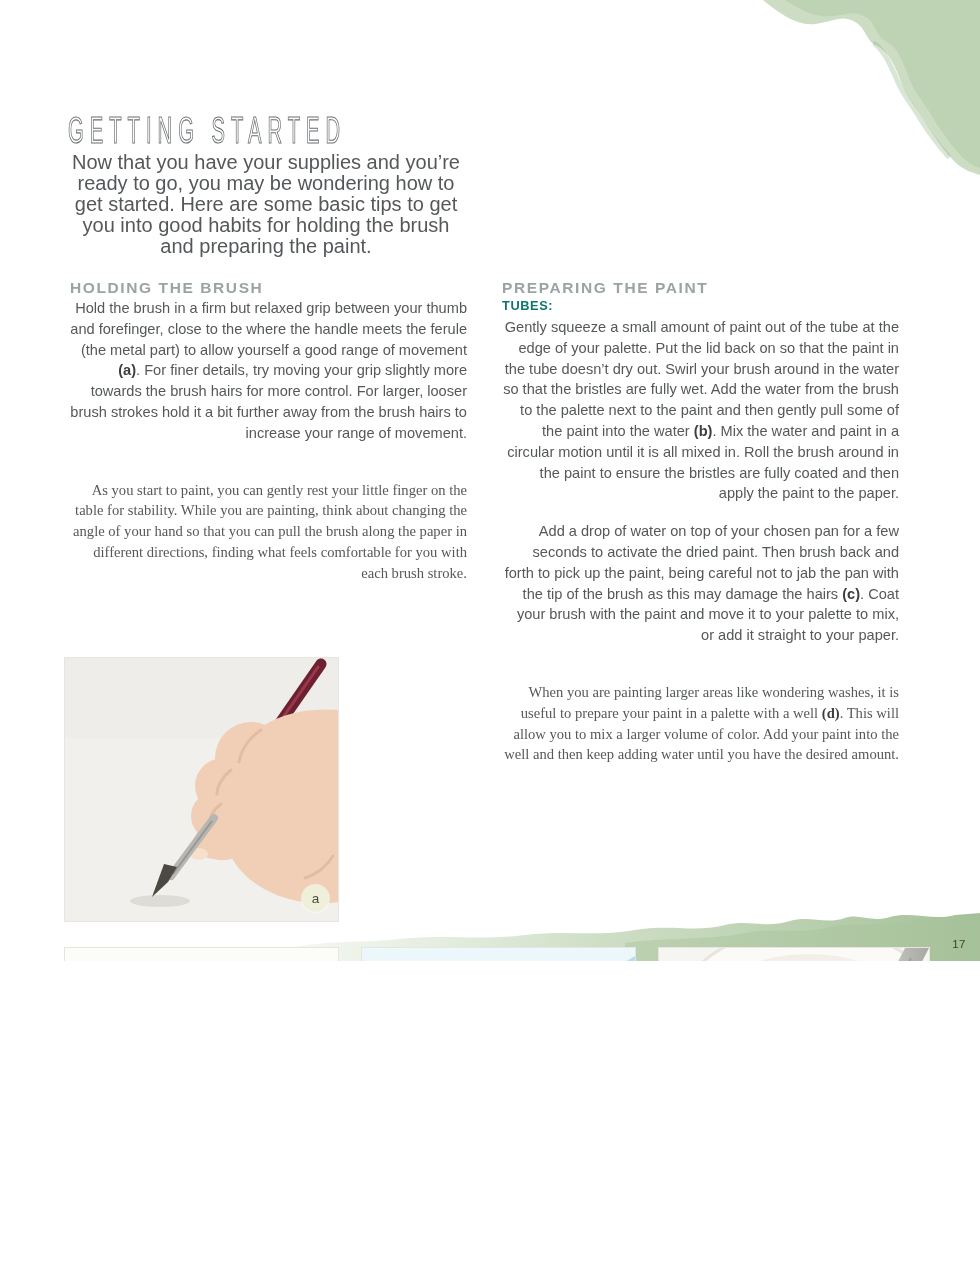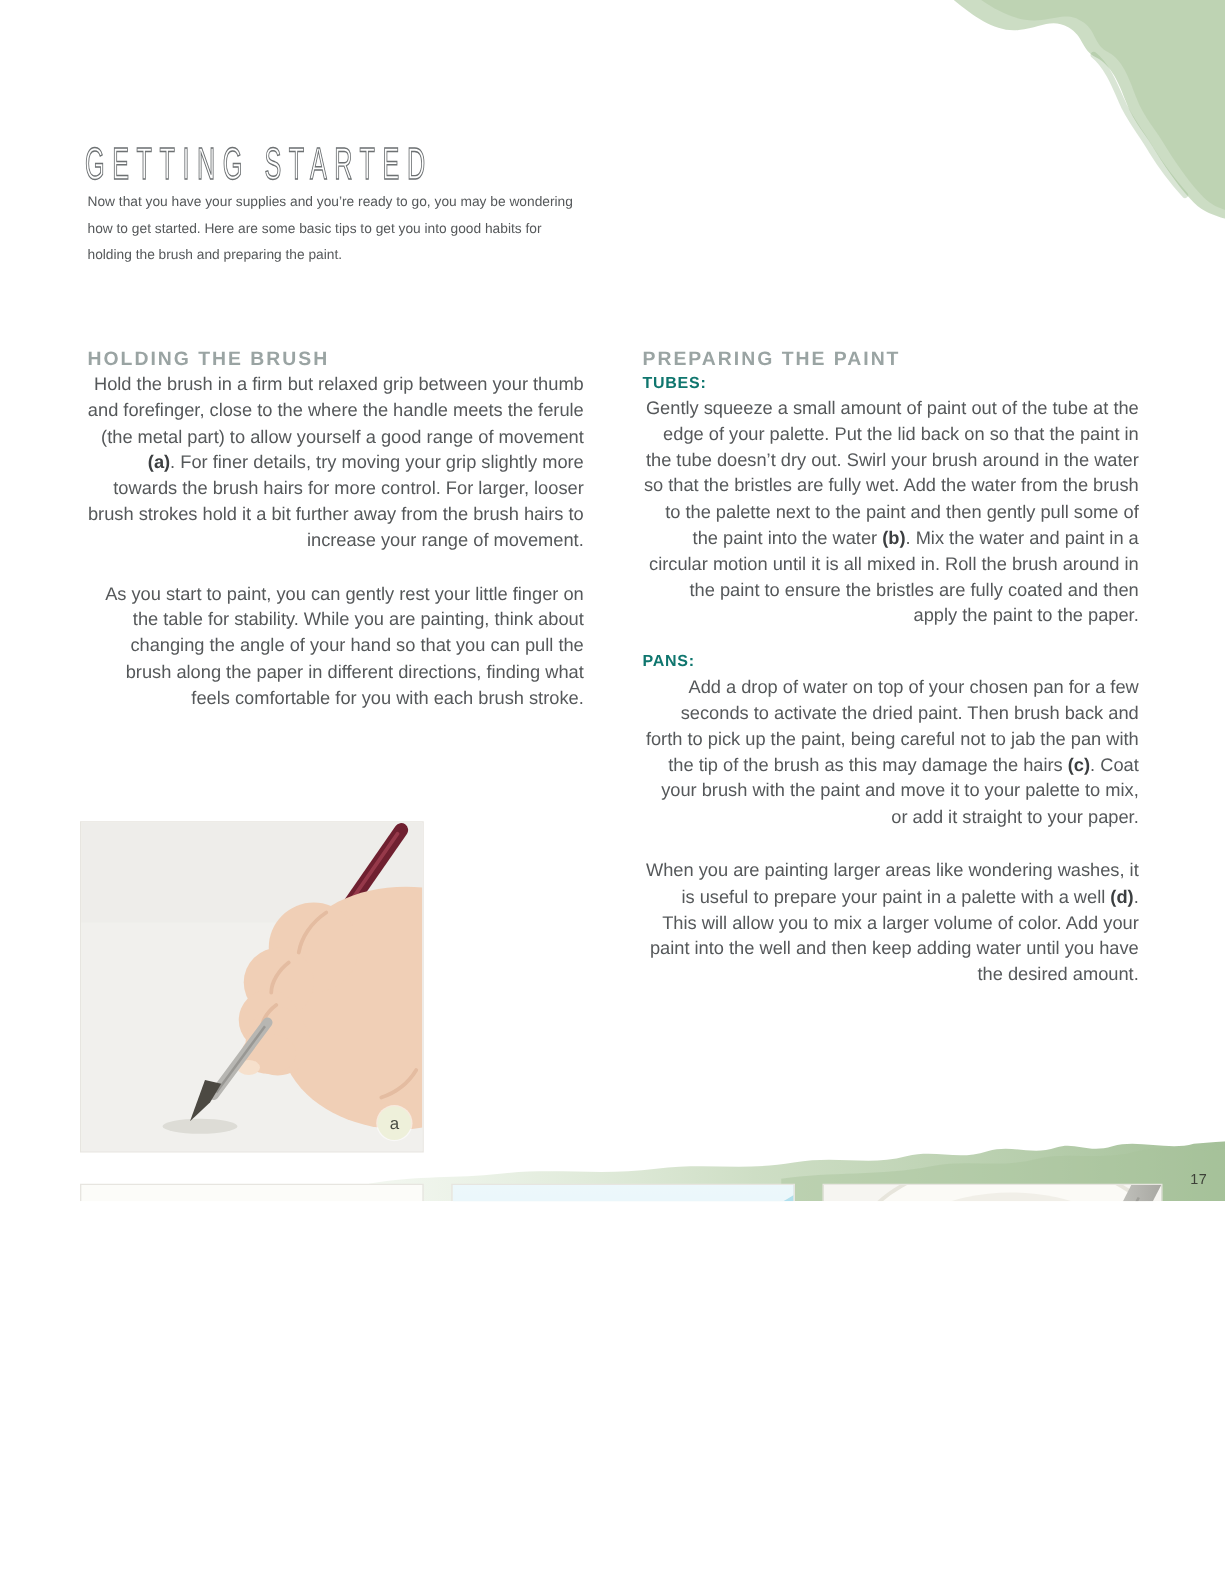--- a/index.html
+++ b/index.html
@@ -20,37 +20,37 @@
     font-size:36px; font-weight:400; letter-spacing:0.30em;
     color:#6d7173; white-space:nowrap;
     transform:scale(0.56,1.0); transform-origin:left top;
   }
   @supports (-webkit-text-stroke: 1px #000) {
     .title { color:transparent; -webkit-text-stroke:1.15px #6d7173; }
   }
 
   .intro {
     position:absolute; left:70px; top:152px; width:392px;
-    font-size:11px; line-height:21px; color:#55585a;
+    font-size:20px; line-height:21px; color:#55585a;text-align:center;
   }
 
   .col { position:absolute; top:279px; }
   .col-left  { left:70px;  width:397px; }
-  .col-right { left:514px; width:397px; }
+  .col-right { left:502px; width:397px; }
 
   .sec-heading {
     font-size:15.5px; font-weight:700; letter-spacing:1.6px;
     color:#9aa4a3; margin-bottom:1px;
   }
   .sub-label {
     font-size:12.8px; font-weight:700; letter-spacing:0.6px;
     color:#0f766e; margin-bottom:4px;
   }
   .para { font-size:14.6px; line-height:20.8px; color:#55585a;text-align:right; }
-  .para + .para { margin-top:22px; }
+  .para + .para { margin-top:36px;font-family:Liberation Serif, serif; }
   .para .mk { font-weight:700; color:#3c3f41; }
   .sub-block { margin-top:17px; }
 
   
   .photo { position:absolute; overflow:hidden; outline:1px solid #e7e5e0; background:#f4f3f0; }
   .photo svg { display:block; width:100%; height:100%; }
   .photo-a { left:65px;  top:658px; width:273px; height:263px; }
   .photo-b { left:65px;  top:948px; width:273px; height:274px; }
   .photo-c { left:362px; top:948px; width:273px; height:274px; }
   .photo-d { left:659px; top:948px; width:270px; height:274px; }
@@ -99,21 +99,20 @@
     <p class="para">As you start to paint, you can gently rest your little finger on the table for stability. While you are painting, think about changing the angle of your hand so that you can pull the brush along the paper in different directions, finding what feels comfortable for you with each brush stroke.</p>
   </section>
 
   <section class="col col-right">
     <h2 class="sec-heading">PREPARING THE PAINT</h2>
     <div>
       <div class="sub-label">TUBES:</div>
       <p class="para"><span>Gently squeeze a small amount of paint out of the tube at the edge of your palette. Put the lid back on so that the paint in the tube doesn’t dry out. Swirl your brush around in the water so that the bristles are fully wet. Add the water from the brush to the palette next to the paint and then gently pull some of the paint into the water </span><span class="mk">(b)</span><span>. Mix the water and paint in a circular motion until it is all mixed in. Roll the brush around in the paint to ensure the bristles are fully coated and then apply the paint to the paper.</span></p>
     </div>
     <div class="sub-block">
-      <div class="sub-label">PANS:</div>
       <p class="para"><span>Add a drop of water on top of your chosen pan for a few seconds to activate the dried paint. Then brush back and forth to pick up the paint, being careful not to jab the pan with the tip of the brush as this may damage the hairs </span><span class="mk">(c)</span><span>. Coat your brush with the paint and move it to your palette to mix, or add it straight to your paper.</span></p>
       <p class="para"><span>When you are painting larger areas like wondering washes, it is useful to prepare your paint in a palette with a well </span><span class="mk">(d)</span><span>. This will allow you to mix a larger volume of color. Add your paint into the well and then keep adding water until you have the desired amount.</span></p>
     </div>
   </section>
 
   <figure class="photo photo-a">
     <svg viewBox="0 0 273 263">
       <rect width="273" height="263" fill="#f1f0ed"></rect>
       <rect width="273" height="80" fill="#eeedea"></rect>
       <ellipse cx="95" cy="243" rx="30" ry="6" fill="#dddcd6"></ellipse>

